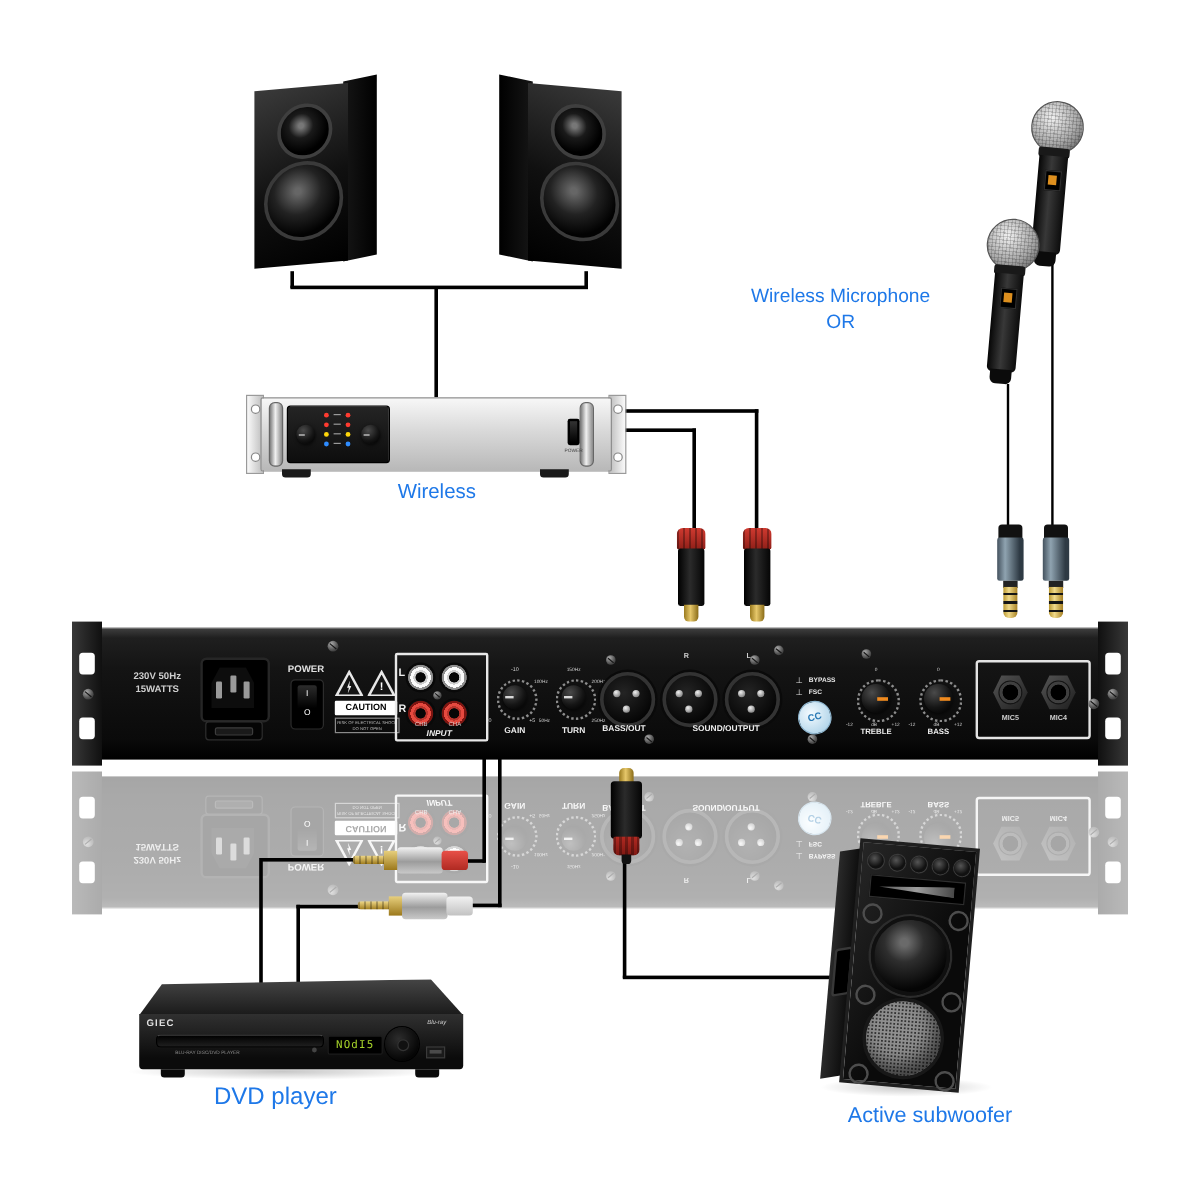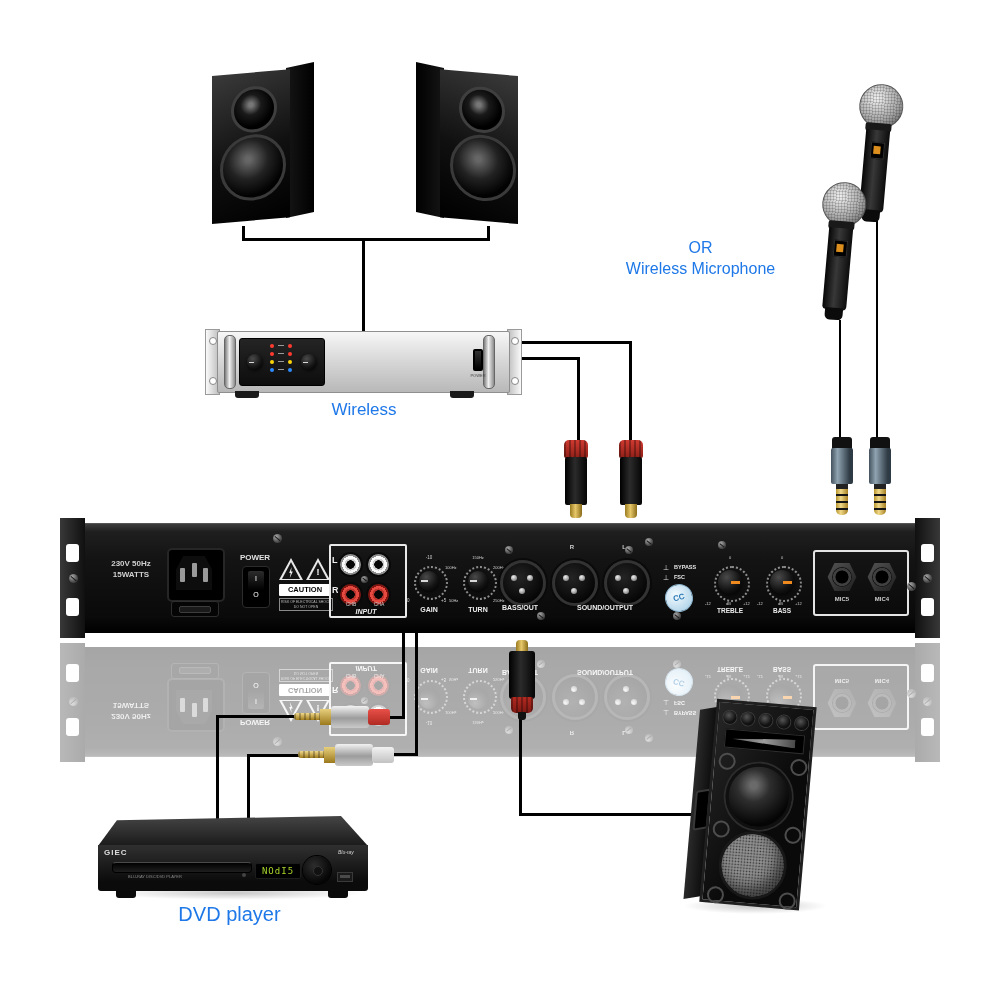--- a/index.html
+++ b/index.html
@@ -231,22 +231,22 @@
     <div class="a" style="left:2px;top:0;width:42px;height:42px;border-radius:50%;border:1px solid #555;background:repeating-linear-gradient(0deg,rgba(0,0,0,.15) 0 1px,transparent 1px 3px),repeating-linear-gradient(90deg,rgba(0,0,0,.15) 0 1px,transparent 1px 3px),radial-gradient(circle at 38% 32%,#f0f0f0,#a8a8a8 55%,#606060 92%)"></div>
     <div class="a" style="left:10px;top:39px;width:26px;height:8px;background:#191919;border-radius:2px"></div>
     <div class="a" style="left:11px;top:46px;width:24px;height:82px;background:linear-gradient(90deg,#060606,#383838 45%,#0c0c0c);border-radius:0 0 4px 4px">
       <div class="a" style="left:6px;top:12px;width:12px;height:15px;background:#000;border:1px solid #2e2e2e">
         <div class="a" style="left:2px;top:3px;width:7px;height:8px;background:#dd8f1e"></div>
       </div>
     </div>
     <div class="a" style="left:14px;top:126px;width:18px;height:12px;background:#0b0b0b;border-radius:0 0 5px 5px"></div>
   </div>
   <div class="lbl" style="left:583px;top:237px;width:235px;font-size:16px;line-height:21px">
+    <div>Wireless Microphone</div>
     <div>OR</div>
-    <div>Wireless Microphone</div>
   </div>
 
   <div class="dev" style="left:205px;top:322px;width:315px;height:78px">
     <div class="a" style="left:0;top:7px;width:13px;height:64px;background:linear-gradient(90deg,#fafafa,#bdbdbd);border:1px solid #9a9a9a">
       <div class="a" style="left:3px;top:7px;width:6px;height:6px;border-radius:50%;background:#fff;border:1px solid #888"></div>
       <div class="a" style="left:3px;top:47px;width:6px;height:6px;border-radius:50%;background:#fff;border:1px solid #888"></div>
     </div>
     <div class="a" style="left:302px;top:7px;width:13px;height:64px;background:linear-gradient(270deg,#fafafa,#bdbdbd);border:1px solid #9a9a9a">
       <div class="a" style="left:3px;top:7px;width:6px;height:6px;border-radius:50%;background:#fff;border:1px solid #888"></div>
       <div class="a" style="left:3px;top:47px;width:6px;height:6px;border-radius:50%;background:#fff;border:1px solid #888"></div>
@@ -455,21 +455,21 @@
     <div class="a" style="left:37px;top:2px;width:38px;height:22px;background:linear-gradient(180deg,#f2f2f2,#9c9c9c 55%,#c9c9c9);border-radius:3px"></div>
     <div class="a" style="left:74px;top:5px;width:22px;height:16px;background:linear-gradient(180deg,#e85048,#b02a22);border-radius:3px"></div>
   </div>
   <div class="dev" style="left:298px;top:742px;width:112px;height:26px">
     <div class="a" style="left:0;top:9px;width:28px;height:7px;background:repeating-linear-gradient(90deg,rgba(0,0,0,.25) 0 2px,transparent 2px 5px),linear-gradient(180deg,#f0d98a,#a07c1d);border-radius:3px 0 0 3px"></div>
     <div class="a" style="left:26px;top:5px;width:12px;height:16px;background:linear-gradient(180deg,#e7cf7d,#9c791c)"></div>
     <div class="a" style="left:37px;top:2px;width:38px;height:22px;background:linear-gradient(180deg,#f2f2f2,#9c9c9c 55%,#c9c9c9);border-radius:3px"></div>
     <div class="a" style="left:74px;top:5px;width:22px;height:16px;background:linear-gradient(180deg,#f2f2f2,#c2c2c2);border-radius:3px"></div>
   </div>
 
-  <div class="dev" style="left:98px;top:816px;width:228px;height:86px">
+  <div class="dev" style="left:116px;top:816px;width:228px;height:86px">
     <div class="a" style="left:0;top:0;width:270px;height:30px;background:linear-gradient(180deg,#454545,#1a1a1a);clip-path:polygon(7% 14%,90% 0,100% 100%,0 100%)"></div>
     <div class="a" style="left:0;top:29px;width:270px;height:46px;background:linear-gradient(180deg,#303030,#0b0b0b 80%);border-radius:0 0 3px 3px">
       <div class="t" style="left:6px;top:4px;font-size:8px;font-weight:bold;letter-spacing:1px;color:#dfdfdf">GIEC</div>
       <div class="a" style="left:14px;top:17px;width:138px;height:9px;background:linear-gradient(180deg,#000,#1f1f1f);border:1px solid #000;border-top-color:#4a4a4a;border-radius:4px"></div>
       <div class="t" style="left:30px;top:30px;font-size:4px;color:#8a8a8a">BLU-RAY DISC/DVD PLAYER</div>
       <div class="a" style="left:140px;top:1px;width:116px;height:7px;display:flex;gap:3px">
         <div class="dbtn"></div>
         <div class="dbtn"></div>
         <div class="dbtn"></div>
         <div class="dbtn"></div>
@@ -508,14 +508,15 @@
       <div class="ring" style="left:4px;top:50px;width:13px;height:13px"></div>
       <div class="ring" style="left:76px;top:50px;width:13px;height:13px"></div>
       <div class="a" style="left:14px;top:58px;width:66px;height:66px;border-radius:50%;background:radial-gradient(circle at 40% 32%,#6a6a6a 0 6%,#2e2e2e 30%,#050505 72%);border:3px solid #101010;box-shadow:0 0 0 2px #2c2c2c;box-sizing:border-box"></div>
       <div class="ring" style="left:4px;top:118px;width:13px;height:13px"></div>
       <div class="ring" style="left:76px;top:118px;width:13px;height:13px"></div>
       <div class="a" style="left:13px;top:126px;width:68px;height:68px;border-radius:50%;background-color:#8f8f8f;background-image:radial-gradient(rgba(35,35,35,.85) .7px,transparent 1.1px);background-size:3px 3px;border:3px solid #181818;box-shadow:inset -6px -8px 14px rgba(0,0,0,.55);box-sizing:border-box"></div>
       <div class="ring" style="left:4px;top:184px;width:13px;height:13px"></div>
       <div class="ring" style="left:76px;top:184px;width:13px;height:13px"></div>
     </div>
   </div>
+  <div class="lbl" style="left:670px;top:918px;width:210px;font-size:18px">Active subwoofer</div>
 
 </div>
 
 </body></html>

